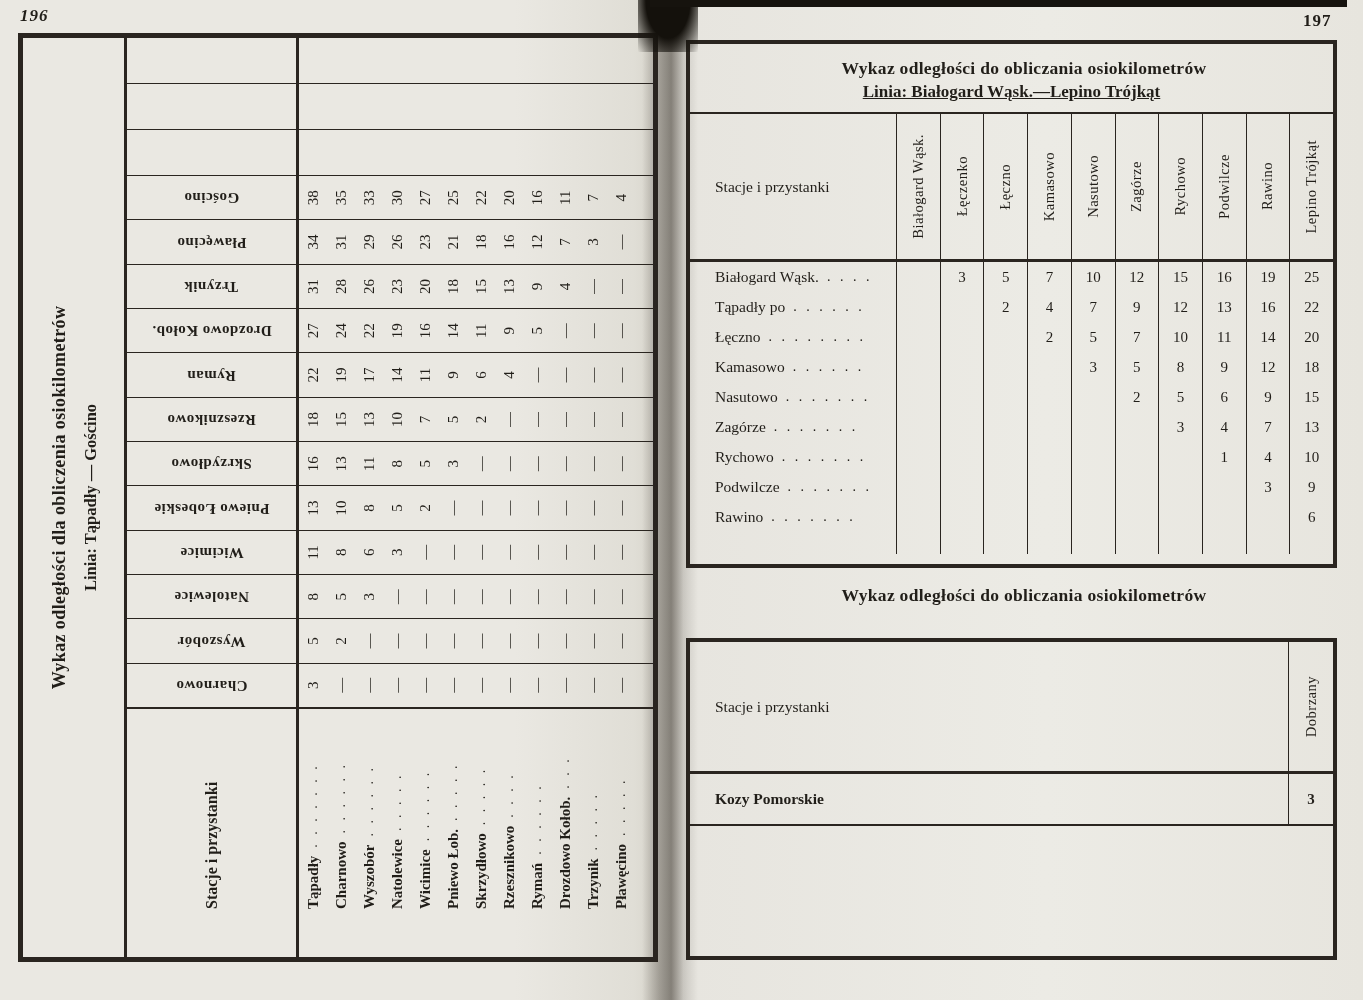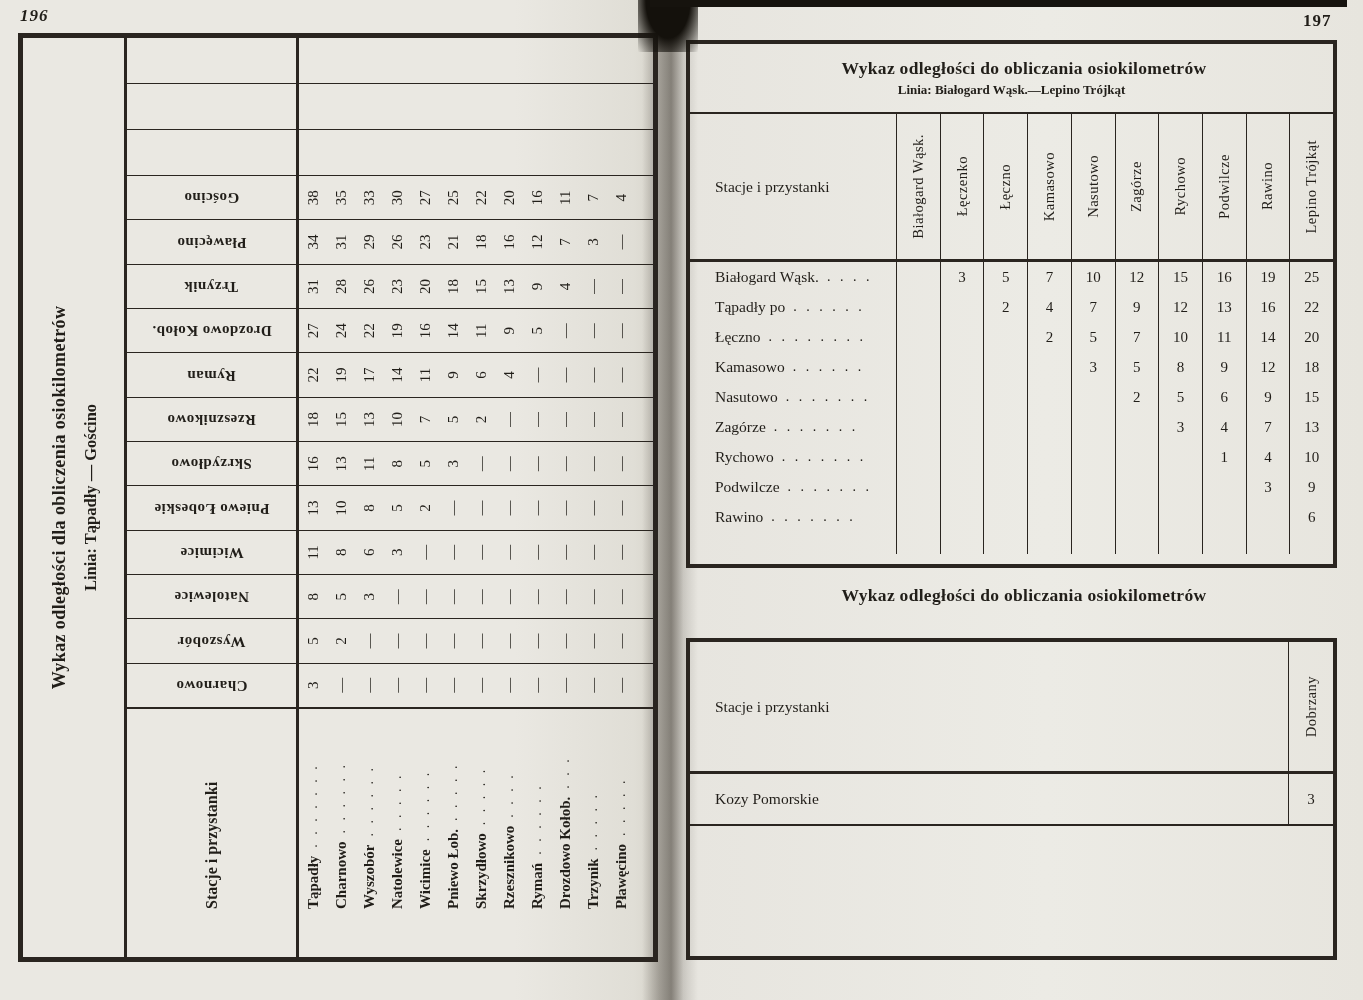--- a/index.html
+++ b/index.html
@@ -51,35 +51,35 @@
   .corner-text{font-weight:bold;font-size:16px;}
   .st-name{font-weight:bold;font-size:15px;white-space:nowrap;}
   .dots{margin-left:8px;letter-spacing:3px;font-size:14px;}
   .vtext{writing-mode:vertical-rl;transform:rotate(180deg);white-space:nowrap;font-size:14.5px;letter-spacing:.5px;}
   .vtext-bold{font-weight:bold;font-size:15px;}
 
   
   #rt1{position:absolute;left:686px;top:40px;width:651px;height:528px;border:4px solid var(--line);z-index:2;display:flex;flex-direction:column;}
   .rt-title{flex:none;height:70px;border-bottom:2px solid var(--line);text-align:center;padding-top:14px;}
   .rt-title .t1, #rt2-title .t1{font-size:17.5px;font-weight:bold;letter-spacing:.3px;margin-left:25px;}
-  .rt-title .t2, #rt2-title .t2{font-size:13px;font-weight:bold;margin-top:3px;}
+  .rt-title .t2, #rt2-title .t2{font-size:17px;font-weight:bold;margin-top:3px;text-decoration:underline;}
   #rt1-grid{flex:1;display:flex;flex-direction:column;}
   .rt-hrow{display:flex;height:148px;border-bottom:3px solid var(--line);flex:none;}
   .rt-label{width:206px;flex:none;display:flex;align-items:center;padding-left:25px;font-size:15.5px;}
   .rt-col{flex:1 1 0;border-left:1.5px solid var(--line);display:flex;align-items:center;justify-content:center;}
   .rt-row{display:flex;height:30px;flex:none;}
   .rt-row .rt-col{font-size:15px;}
   .rt-row.rt-fill{height:22px;}
 
   #rt2-title{position:absolute;left:686px;top:585px;width:651px;text-align:center;z-index:2;}
   #rt2{position:absolute;left:686px;top:638px;width:651px;height:322px;border:4px solid var(--line);z-index:2;display:flex;flex-direction:column;}
   .rt2-hrow{display:flex;height:132px;border-bottom:3px solid var(--line);flex:none;}
   .rt2-label{flex:1;display:flex;align-items:center;padding-left:25px;font-size:15.5px;}
   .rt2-col{width:45px;flex:none;border-left:1.5px solid var(--line);display:flex;align-items:center;justify-content:center;font-size:15px;}
-  .rt2-row{display:flex;height:52px;border-bottom:2px solid var(--line);flex:none;}
+  .rt2-row{display:flex;height:52px;border-bottom:2px solid var(--line);flex:none;font-weight:bold;}
   .rt2-fill{flex:1;}
 </style>
 </head>
 <body>
 
 <div class="page-bg-left"></div>
 <div class="page-bg-right"></div>
 
 <div class="pn" id="pn196">196</div>
 <div class="pn" id="pn197">197</div>

